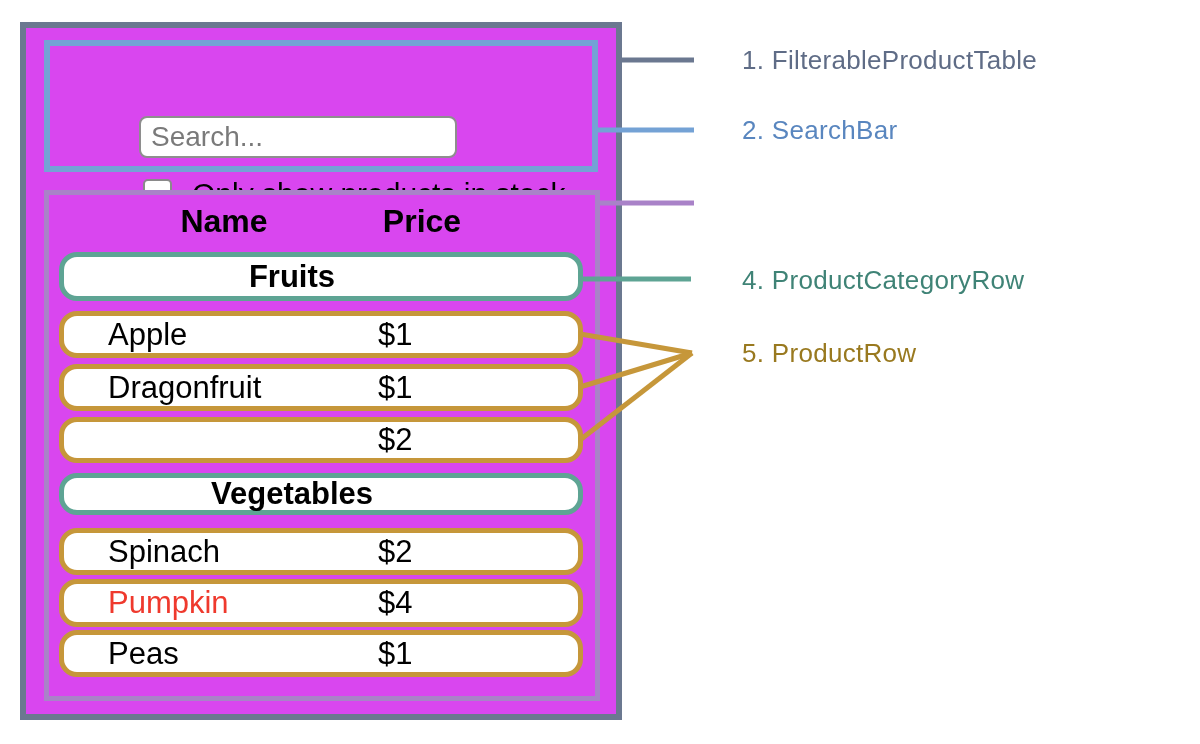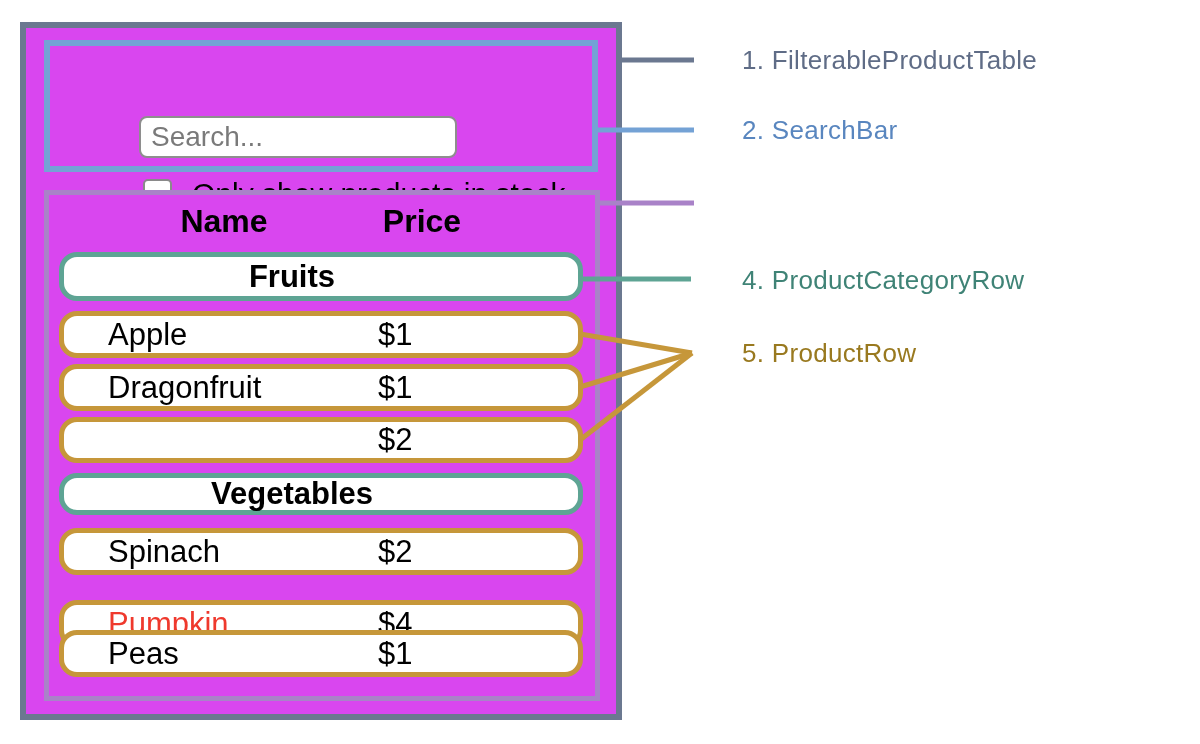--- a/index.html
+++ b/index.html
@@ -90,21 +90,21 @@
   </div>
 
   <div class="row row-cat" style="top:473px;height:42px">
     <span class="cat-text">Vegetables</span>
   </div>
 
   <div class="row row-prod" style="top:528px;height:47px">
     <span class="prod-name">Spinach</span>
     <span class="prod-price">$2</span>
   </div>
-  <div class="row row-prod" style="top:600px;height:48px">
+  <div class="row row-prod" style="top:579px;height:48px">
     <span class="prod-name oos">Pumpkin</span>
     <span class="prod-price">$4</span>
   </div>
   <div class="row row-prod" style="top:630px;height:47px">
     <span class="prod-name">Peas</span>
     <span class="prod-price">$1</span>
   </div>
 
   <svg class="connectors" width="1200" height="744">
     <line class="ln-frame" x1="621" y1="60" x2="694" y2="60" stroke-width="5"></line>

